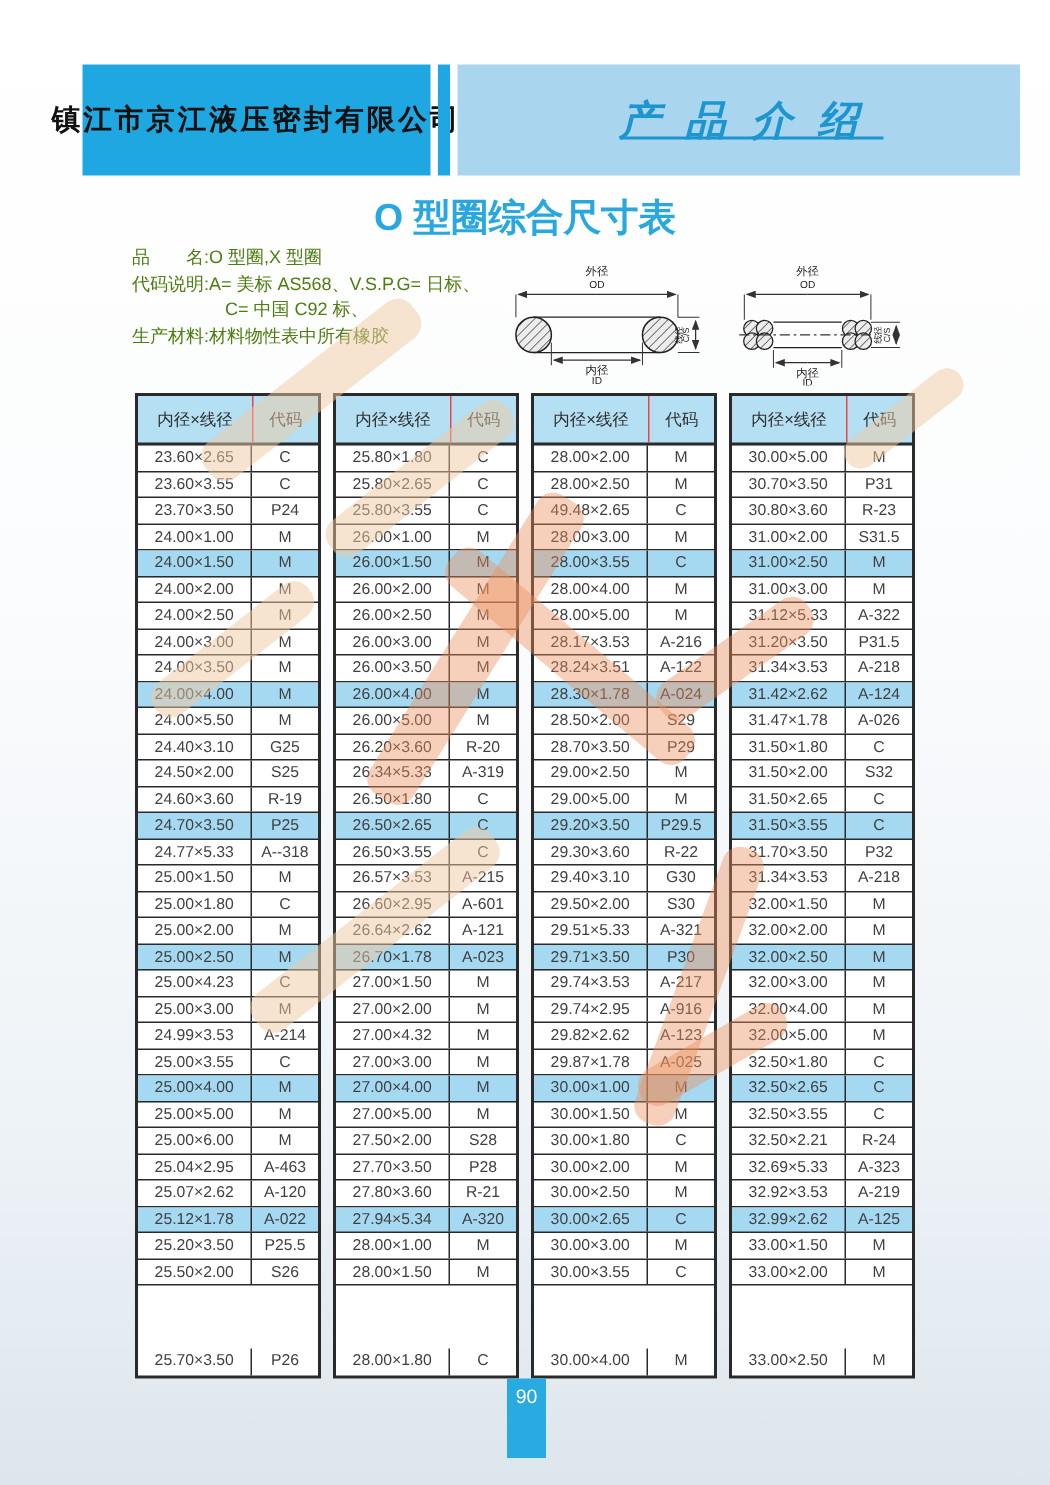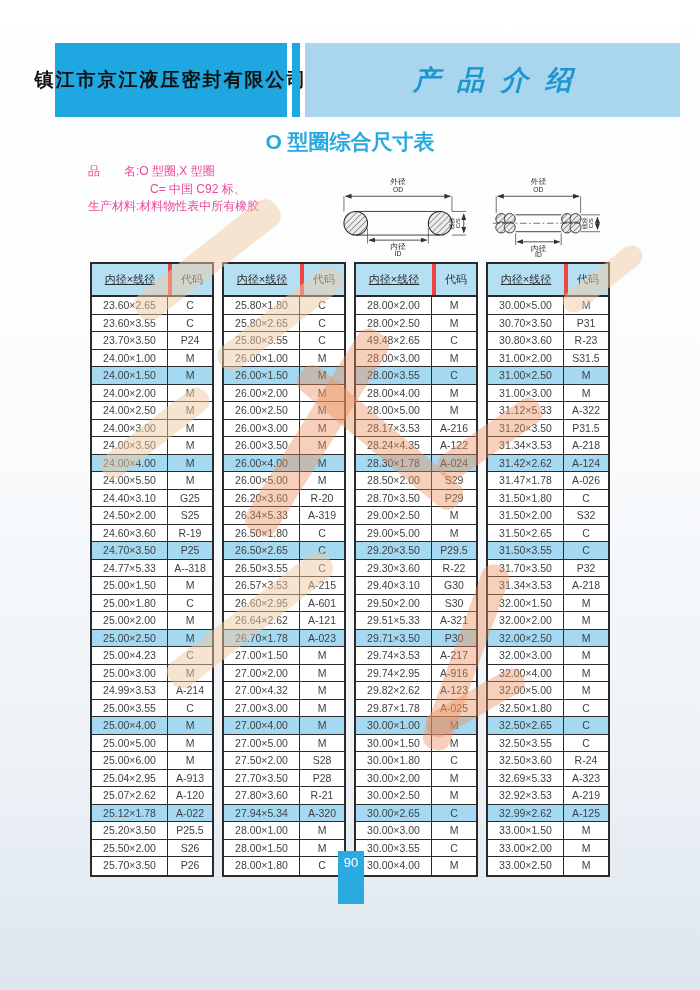--- a/index.html
+++ b/index.html
@@ -11,50 +11,50 @@
   .abs{position:absolute;}
   
   .hdr-dark{left:55px;top:43px;width:232px;height:74px;background:#1ea7e0;
     display:flex;align-items:center;justify-content:center;z-index:3;}
   .hdr-stripe{left:292px;top:43px;width:8px;height:74px;background:#1ea7e0;z-index:3;}
   .hdr-light{left:305px;top:43px;width:375px;height:74px;background:#a9d6ee;
     display:flex;align-items:center;justify-content:center;z-index:3;}
   .company{font-family:"DejaVu Serif","Liberation Serif",serif;font-weight:bold;
     font-size:19px;color:#111;letter-spacing:2px;white-space:nowrap;}
   .section-title{font-family:"DejaVu Serif","Liberation Serif",serif;font-weight:bold;
-    font-style:italic;font-size:27px;color:#1d96d0;letter-spacing:17px;text-indent:17px;white-space:nowrap;}
+    font-style:italic;font-size:27px;color:#1d96d0;letter-spacing:17px;text-indent:17px;white-space:nowrap;text-decoration:underline;}
   
-  .page-title{left:0;top:128px;width:700px;text-align:center;font-size:21px;font-weight:bold;
+  .page-title{left:0;top:128px;width:700px;text-align:center;font-size:25px;font-weight:bold;
     color:#29a8df;z-index:3;}
   
-  .info{left:88px;top:163px;width:250px;font-size:12px;color:#ec4899;line-height:17.5px;z-index:3;}
+  .info{left:88px;top:163px;width:250px;font-size:12px;color:#4d7c0f;line-height:17.5px;z-index:3;}
   .info .ind{padding-left:62px;}
   
   .diag1{left:328px;top:176px;z-index:3;}
   .diag2{left:482px;top:176px;z-index:3;}
   svg text{font-family:"Liberation Sans","DejaVu Sans",sans-serif;fill:#222;}
   
   .tgroup{top:262px;width:124px;box-sizing:border-box;border:2px solid #2a2a2a;
     background:#fff;z-index:3;}
   .g0{left:90px;} .g1{left:222px;} .g2{left:354px;} .g3{left:486px;}
   .thead{display:flex;height:33px;background:#b5e0f4;border-bottom:2.5px solid #2a2a2a;
     align-items:center;box-sizing:border-box;}
   .thead .hcell{font-size:11px;color:#2e2e2e;text-align:center;}
-  .thead .size{width:76px;border-right:4px solid #ef4444;align-self:stretch;
-    display:flex;align-items:center;justify-content:center;text-decoration:underline;}
+  .thead .size{width:76px;border-right:1px solid #ef4444;align-self:stretch;
+    display:flex;align-items:center;justify-content:center;}
   .thead .code{flex:1;}
   .trow{display:flex;height:17.5px;box-sizing:border-box;border-bottom:1px solid #2a2a2a;}
-  .trow:last-child{border-bottom:none;}
+  .trow:last-child{border-bottom:none;margin-top:42px;}
   .trow .cell{font-size:10.5px;color:#3f3f3f;text-align:center;line-height:16.5px;
     box-sizing:border-box;}
   .trow .size{width:76px;border-right:1px solid #2a2a2a;}
   .trow .code{flex:1;}
   .trow.hl{background:#a5d9f2;}
   
-  .page-badge{left:338px;top:851px;width:26px;height:53px;background:#29abe2;z-index:3;
+  .page-badge{left:338px;top:919px;width:26px;height:53px;background:#29abe2;z-index:3;
     color:#fff;font-size:13px;text-align:center;padding-top:4px;box-sizing:border-box;}
   
   .wm{position:absolute;border-radius:12px;pointer-events:none;z-index:6;}
   .peach{background:rgba(240,201,162,0.50);}
   .orange{background:rgba(236,143,93,0.42);}
 </style>
 </head>
 <body>
 
 <div class="wm peach abs" style="left:120px;top:245px;width:175px;height:30px;transform:rotate(-38deg);"></div>
@@ -73,20 +73,21 @@
 </div>
 <div class="abs hdr-stripe"></div>
 <div class="abs hdr-light">
   <span class="section-title">产品介绍</span>
 </div>
 
 <div class="abs page-title">O 型圈综合尺寸表</div>
 
 <div class="abs info">
   <div>品　　名:O 型圈,X 型圈</div>
+  <div>代码说明:A= 美标 AS568、V.S.P.G= 日标、</div>
   <div class="ind">C= 中国 C92 标、</div>
   <div>生产材料:材料物性表中所有橡胶</div>
 </div>
 
 <svg class="abs diag1" width="150" height="81" viewBox="0 0 152 96">
   <defs>
     <pattern id="h1" width="5" height="5" patternTransform="rotate(45)" patternUnits="userSpaceOnUse">
       <rect width="5" height="5" fill="#ececec"></rect>
         <line x1="0" y1="0" x2="0" y2="5" stroke="#555" stroke-width="1.3"></line>
     </pattern>
@@ -272,21 +273,21 @@
       <div class="trow">
         <div class="cell size">25.00×5.00</div>
         <div class="cell code">M</div>
       </div>
       <div class="trow">
         <div class="cell size">25.00×6.00</div>
         <div class="cell code">M</div>
       </div>
       <div class="trow">
         <div class="cell size">25.04×2.95</div>
-        <div class="cell code">A-913</div>
+        <div class="cell code">A-463</div>
       </div>
       <div class="trow">
         <div class="cell size">25.07×2.62</div>
         <div class="cell code">A-120</div>
       </div>
       <div class="trow hl">
         <div class="cell size">25.12×1.78</div>
         <div class="cell code">A-022</div>
       </div>
       <div class="trow">
@@ -475,21 +476,21 @@
       </div>
       <div class="trow">
         <div class="cell size">28.00×5.00</div>
         <div class="cell code">M</div>
       </div>
       <div class="trow">
         <div class="cell size">28.17×3.53</div>
         <div class="cell code">A-216</div>
       </div>
       <div class="trow">
-        <div class="cell size">28.24×4.35</div>
+        <div class="cell size">28.24×3.51</div>
         <div class="cell code">A-122</div>
       </div>
       <div class="trow hl">
         <div class="cell size">28.30×1.78</div>
         <div class="cell code">A-024</div>
       </div>
       <div class="trow">
         <div class="cell size">28.50×2.00</div>
         <div class="cell code">S29</div>
       </div>
@@ -687,21 +688,21 @@
       </div>
       <div class="trow hl">
         <div class="cell size">32.50×2.65</div>
         <div class="cell code">C</div>
       </div>
       <div class="trow">
         <div class="cell size">32.50×3.55</div>
         <div class="cell code">C</div>
       </div>
       <div class="trow">
-        <div class="cell size">32.50×3.60</div>
+        <div class="cell size">32.50×2.21</div>
         <div class="cell code">R-24</div>
       </div>
       <div class="trow">
         <div class="cell size">32.69×5.33</div>
         <div class="cell code">A-323</div>
       </div>
       <div class="trow">
         <div class="cell size">32.92×3.53</div>
         <div class="cell code">A-219</div>
       </div>

